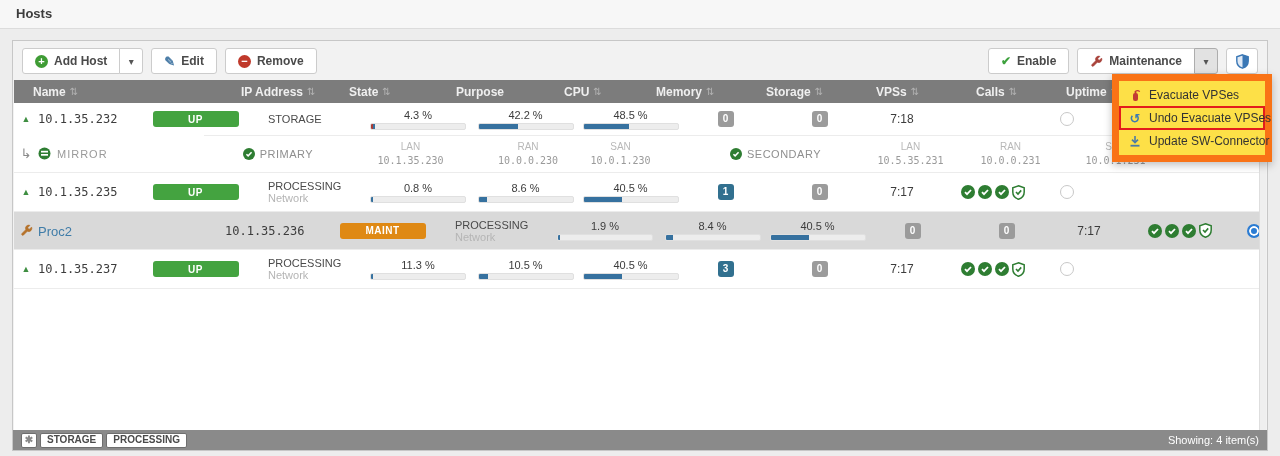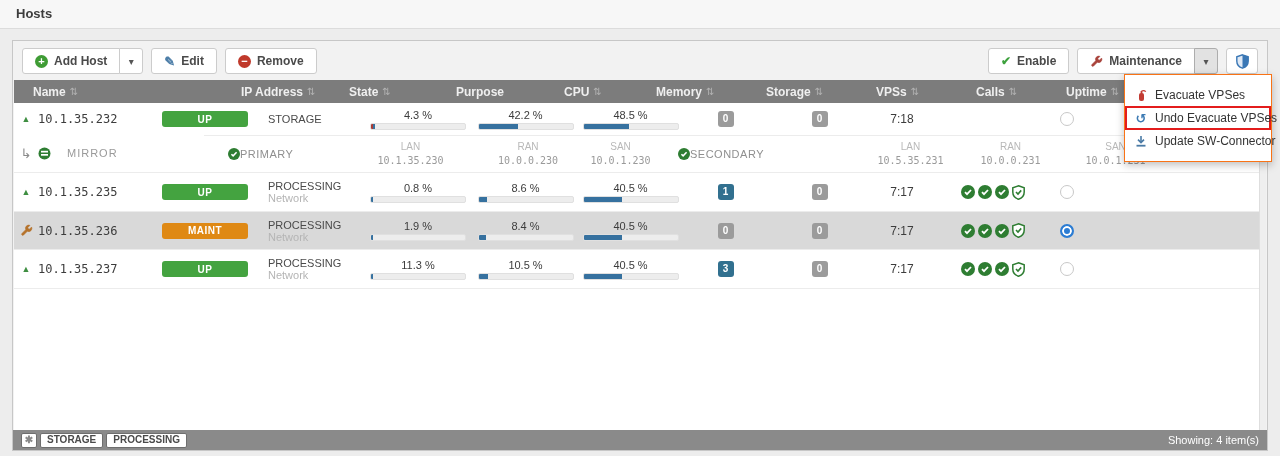--- a/index.html
+++ b/index.html
@@ -28,55 +28,55 @@
   .h0{left:19px}.h1{left:227px}.h2{left:335px}.h3{left:442px}.h4{left:550px}.h5{left:642px}.h6{left:752px}.h7{left:862px}.h8{left:962px}.h9{left:1052px}
   .tbody{position:absolute;top:62px;left:1px;right:1px;bottom:20px;background:#fff;overflow:hidden}
   .row{display:flex;align-items:center;border-bottom:1px solid #ececec;position:relative;box-sizing:border-box}
   .h32{height:32px}.h38{height:38px}.h39{height:39px}
   .row.nobord{border-bottom:none}
   .row.sel{background:#d9d9d9}
   .mirror::before{content:"";position:absolute;top:0;left:190px;right:0;height:1px;background:#ececec}
   .ci{width:24px;display:flex;justify-content:center;flex-shrink:0}
   .cname{width:187px;flex-shrink:0}
   .cip{width:105px;text-align:left;font-family:"DejaVu Sans Mono",monospace;font-size:12px;color:#3c3c3c;flex-shrink:0}
-  .cstate{width:105px;display:flex;justify-content:flex-end;flex-shrink:0}
+  .cstate{width:105px;display:flex;justify-content:center;flex-shrink:0}
   .cpurp{width:115px;box-sizing:border-box;padding-left:20px;display:flex;flex-direction:column;justify-content:center;flex-shrink:0}
   .cbar{display:flex;flex-direction:column;align-items:center;justify-content:center;flex-shrink:0}
   .ccpu{width:110px}.cmem{width:105px}.csto{width:105px}
   .cvpss{width:85px;display:flex;justify-content:center;flex-shrink:0}
   .ccalls{width:103px;display:flex;justify-content:center;flex-shrink:0}
   .cup{width:62px;text-align:center;font-size:12px;color:#3c3c3c;flex-shrink:0}
   .cicons{width:120px;display:flex;justify-content:center;align-items:center;gap:3px;flex-shrink:0}
   .cradio{width:28px;display:flex;justify-content:center;flex-shrink:0}
   .link{font-size:13px;color:#3f7ca8;text-decoration:none;cursor:pointer}
   .tri{color:#3e8e41;font-size:9px}
   .state{width:86px;height:16px;border-radius:3px;color:#fff;font-size:10px;font-weight:bold;display:flex;align-items:center;justify-content:center;letter-spacing:.5px}
   .p1{font-size:11px;color:#4a4a4a}
   .p2{font-size:11px;color:#b5b5b5;margin-top:0}
   .pval{font-size:11px;color:#3c3c3c;margin-bottom:2px}
   .ptrack{width:96px;height:7px;background:#ededed;border:1px solid #e0e0e0;border-radius:2px;display:flex;overflow:hidden;box-sizing:border-box}
   .seg{height:100%;min-width:2px;flex-shrink:0}
   .count{min-width:10px;height:16px;padding:0 3px;border-radius:3px;color:#fff;font-size:10px;font-weight:bold;line-height:16px;text-align:center}
   .radio{width:14px;height:14px;border-radius:50%;background:#fff;border:1px solid #c8c8c8;box-sizing:border-box;cursor:pointer}
   .radio.checked{background:#2b7cd3;border:2px solid #2b7cd3;box-shadow:inset 0 0 0 2px #fff}
   .branch{color:#8a8a8a;font-size:13px}
-  .mname{width:190px;display:flex;align-items:flex-start;gap:16px;flex-shrink:0}
+  .mname{width:190px;display:flex;align-items:center;gap:6px;flex-shrink:0}
   .mlabel{font-size:11px;color:#9a9a9a;letter-spacing:1px}
-  .mpr{display:flex;align-items:center;justify-content:flex-start;font-size:11px;color:#8f8f8f;letter-spacing:.5px;flex-shrink:0}
+  .mpr{display:flex;align-items:center;justify-content:center;gap:5px;font-size:11px;color:#8f8f8f;letter-spacing:.5px;flex-shrink:0}
   .mnet{display:flex;flex-direction:column;align-items:center;justify-content:center;flex-shrink:0}
   .nl{font-size:10px;color:#b8b8b8}
   .nv{font-size:10px;color:#9a9a9a;font-family:"DejaVu Sans Mono",monospace;margin-top:3px}
   .mw1{width:100px}.mw2{width:165px}.mw3{width:70px}.mw4{width:115px}.mw5{width:195px}.mw6{width:75px}.mw7{width:125px}.mw8{width:85px}
   .sbar{position:absolute;top:39px;right:1px;bottom:20px;width:7px;background:#efefef;border-left:1px solid #dedede;box-sizing:border-box;z-index:5}
   .sthumb{position:absolute;top:0;left:0;right:0;height:82px;background:#8f8f8f}
   .tfoot{position:absolute;left:0;right:0;bottom:0;height:20px;background:#8a8a8a;display:flex;align-items:center;padding:0 8px;box-sizing:border-box;gap:3px}
   .fbtn{height:15px;background:#fff;border:1px solid #6e6e6e;border-radius:2px;font-size:10px;font-weight:bold;color:#4a4a4a;line-height:12px;padding:0 6px;box-sizing:border-box;cursor:pointer}
   .fsq{width:16px;padding:0;text-align:center;color:#8a8a8a}
   .showing{margin-left:auto;color:#fff;font-size:11px}
-  .menu{position:absolute;top:74px;right:8px;width:146px;background:#ffffff;border:1px solid #f97316;box-shadow:0 3px 8px rgba(0,0,0,.25);padding:9px 0;z-index:100}
+  .menu{position:absolute;top:74px;right:8px;width:146px;background:#fde047;border:7px solid #f97316;box-shadow:0 3px 8px rgba(0,0,0,.25);padding:3px 0;z-index:100}
   .mi{height:22px;display:flex;align-items:center;gap:7px;padding:0 9px;font-size:12px;color:#333;cursor:pointer;box-sizing:border-box;white-space:nowrap}
   .mi.hl{border:2px solid #e31c1c;height:24px;padding:0 7px}
   .mi .ic{width:14px;display:flex;justify-content:center;align-items:center;flex-shrink:0}
   .undo-glyph{color:#3c7ab3;font-size:13px;font-weight:bold}
 </style>
 </head>
 <body>
 
 <div class="topbar">
   <span class="title">Hosts</span>
@@ -348,20 +348,21 @@
     </div>
 
     <div class="row h38 sel">
       <div class="ci">
           <span style="display:flex">
             <svg width="13" height="13" viewBox="0 0 24 24">
               <path d="M14.7 6.3a1 1 0 0 0 0 1.4l1.6 1.6a1 1 0 0 0 1.4 0l3.77-3.77a6 6 0 0 1-7.94 7.94l-6.91 6.91a2.12 2.12 0 0 1-3-3l6.91-6.91a6 6 0 0 1 7.94-7.94l-3.76 3.76z" fill="#b5722a" stroke="#b5722a" stroke-width="1"></path>
             </svg>
           </span>
         </div>
+      <div class="cname"><a class="link">Proc2</a></div>
       <div class="cip">10.1.35.236</div>
       <div class="cstate">
           <span class="state" style="background: rgb(223, 137, 20);">MAINT</span>
         </div>
       <div class="cpurp">
           <span class="p1">PROCESSING</span>
           <span class="p2">Network</span>
         </div>
       <div class="cbar ccpu">
           <span class="pval">1.9 %</span>

